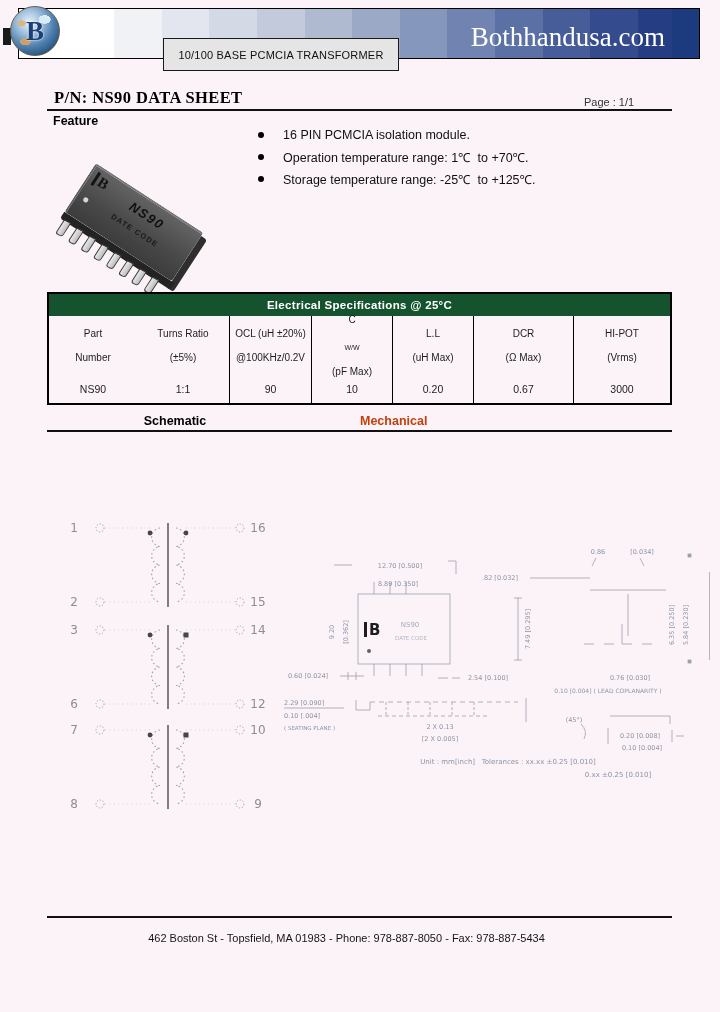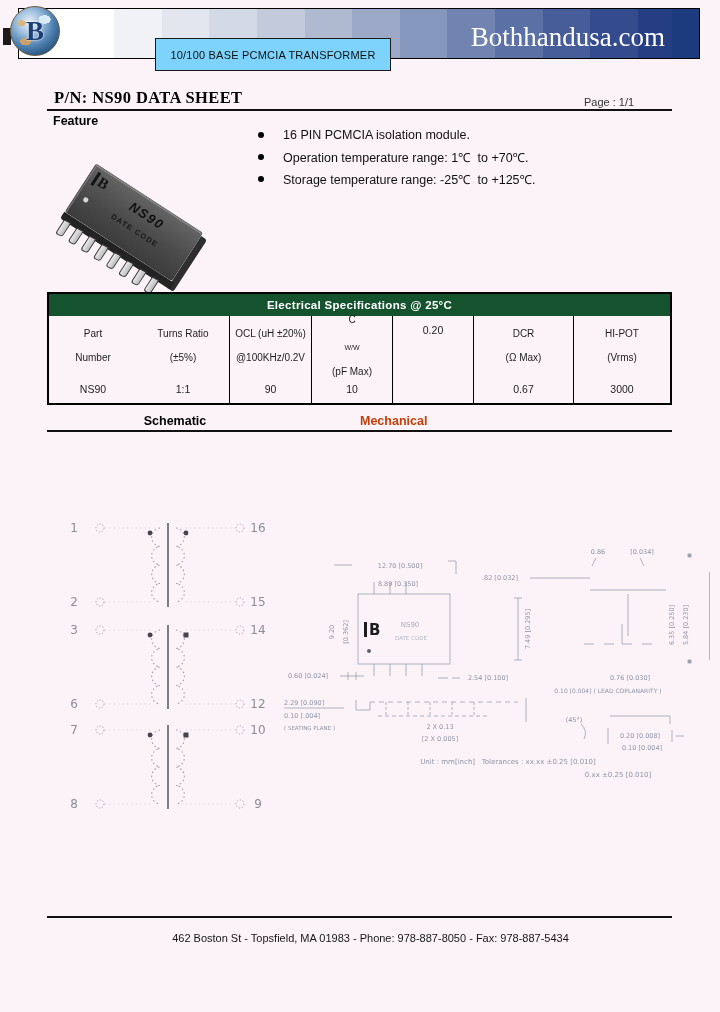--- a/index.html
+++ b/index.html
@@ -11,21 +11,21 @@
     background:linear-gradient(90deg,#ffffff 0 14%,#f1f2f6 14% 21%,#e3e6ee 21% 28%,#d3d9e5 28% 35%,#c2cadb 35% 42%,#afbad1 42% 49%,#9ba9c7 49% 56%,#8697bd 56% 63%,#7083b1 63% 70%,#5b70a5 70% 77%,#475d99 77% 84%,#344b8d 84% 91%,#253e83 91% 96%,#1c3a7e 96% 100%);}
   .site-name{right:34px;top:15px;color:#ffffff;font-family:"Liberation Serif",serif;font-size:27px;line-height:1;}
   .globe{left:10px;top:6px;width:48px;height:48px;border-radius:50%;border:1px solid #6b5a42;
     background:
       radial-gradient(9px 6px at 30% 72%,#c8a06a 0 60%,transparent 61%),
       radial-gradient(10px 7px at 70% 26%,#d9ecf5 0 60%,transparent 61%),
       radial-gradient(7px 5px at 22% 34%,#d7b684 0 60%,transparent 61%),
       radial-gradient(circle at 38% 32%,#e9f1f8 0%,#9fc0dd 28%,#4f80b0 55%,#27567f 78%,#173c5e 100%);
     display:flex;align-items:center;justify-content:center;}
   .globe span{font-family:"Liberation Serif",serif;font-weight:bold;font-size:27px;color:#1b3f77;text-shadow:0 0 2px #ffffff,0 0 1px #ffffff;}
-  .product-banner{left:155px;top:38px;width:234px;height:31px;background:#7dd3fc;border:1px solid #1a1a1a;display:flex;align-items:center;justify-content:center;font-size:11px;color:#111;letter-spacing:.2px;}
+  .product-banner{left:163px;top:38px;width:234px;height:31px;background:#e5e5e5;border:1px solid #1a1a1a;display:flex;align-items:center;justify-content:center;font-size:11px;color:#111;letter-spacing:.2px;}
 
   
   .pn-title{left:54px;top:88px;font-family:"Liberation Serif",serif;font-weight:bold;font-size:16.5px;letter-spacing:.4px;color:#000;}
   .page-label{left:584px;top:96px;font-size:11px;color:#333;}
   .rule{background:#111;height:2px;left:47px;width:625px;}
   .rule1{top:109px;}
   .rule2{top:430px;}
   .rule3{top:916px;}
 
   
@@ -58,21 +58,21 @@
   .col .val{height:28px;display:flex;align-items:center;justify-content:center;font-size:10.5px;color:#1c1c1c;}
   sub{font-size:7px;}
 
   
   .sec-schematic{left:59px;top:414px;width:232px;text-align:center;font-weight:bold;font-size:12.5px;color:#000;}
   .sec-mechanical{left:360px;top:414px;width:240px;text-align:left;font-weight:bold;font-size:12.5px;color:#c2410c;}
 
   svg text{font-family:"DejaVu Sans","Liberation Sans",sans-serif;white-space:pre;}
 
   
-  .footer{left:58px;top:932px;width:625px;text-align:center;font-size:11px;color:#151515;}
+  .footer{left:34px;top:932px;width:625px;text-align:center;font-size:11px;color:#151515;}
 
   
   .art-left{left:3px;top:28px;width:8px;height:17px;background:#1a1a1a;}
   .art-right{left:709px;top:572px;width:1px;height:88px;background:#b9b3bd;}
 </style>
 </head>
 <body>
 
 <div class="abs art-left"></div>
 <div class="abs art-right"></div>
@@ -146,20 +146,24 @@
       <div class="val">90</div>
     </div>
     <div class="col c3">
       <div class="head">
         <span><span>C</span><sub>W/W</sub></span>
         <span>(pF Max)</span>
       </div>
       <div class="val">10</div>
     </div>
     <div class="col c4">
+      <div class="head">
+          <span>L.L</span>
+          <span>(uH Max)</span>
+        </div>
       <div class="val">0.20</div>
     </div>
     <div class="col c5">
       <div class="head">
           <span>DCR</span>
           <span>(Ω  Max)</span>
         </div>
       <div class="val">0.67</div>
     </div>
     <div class="col c6">

